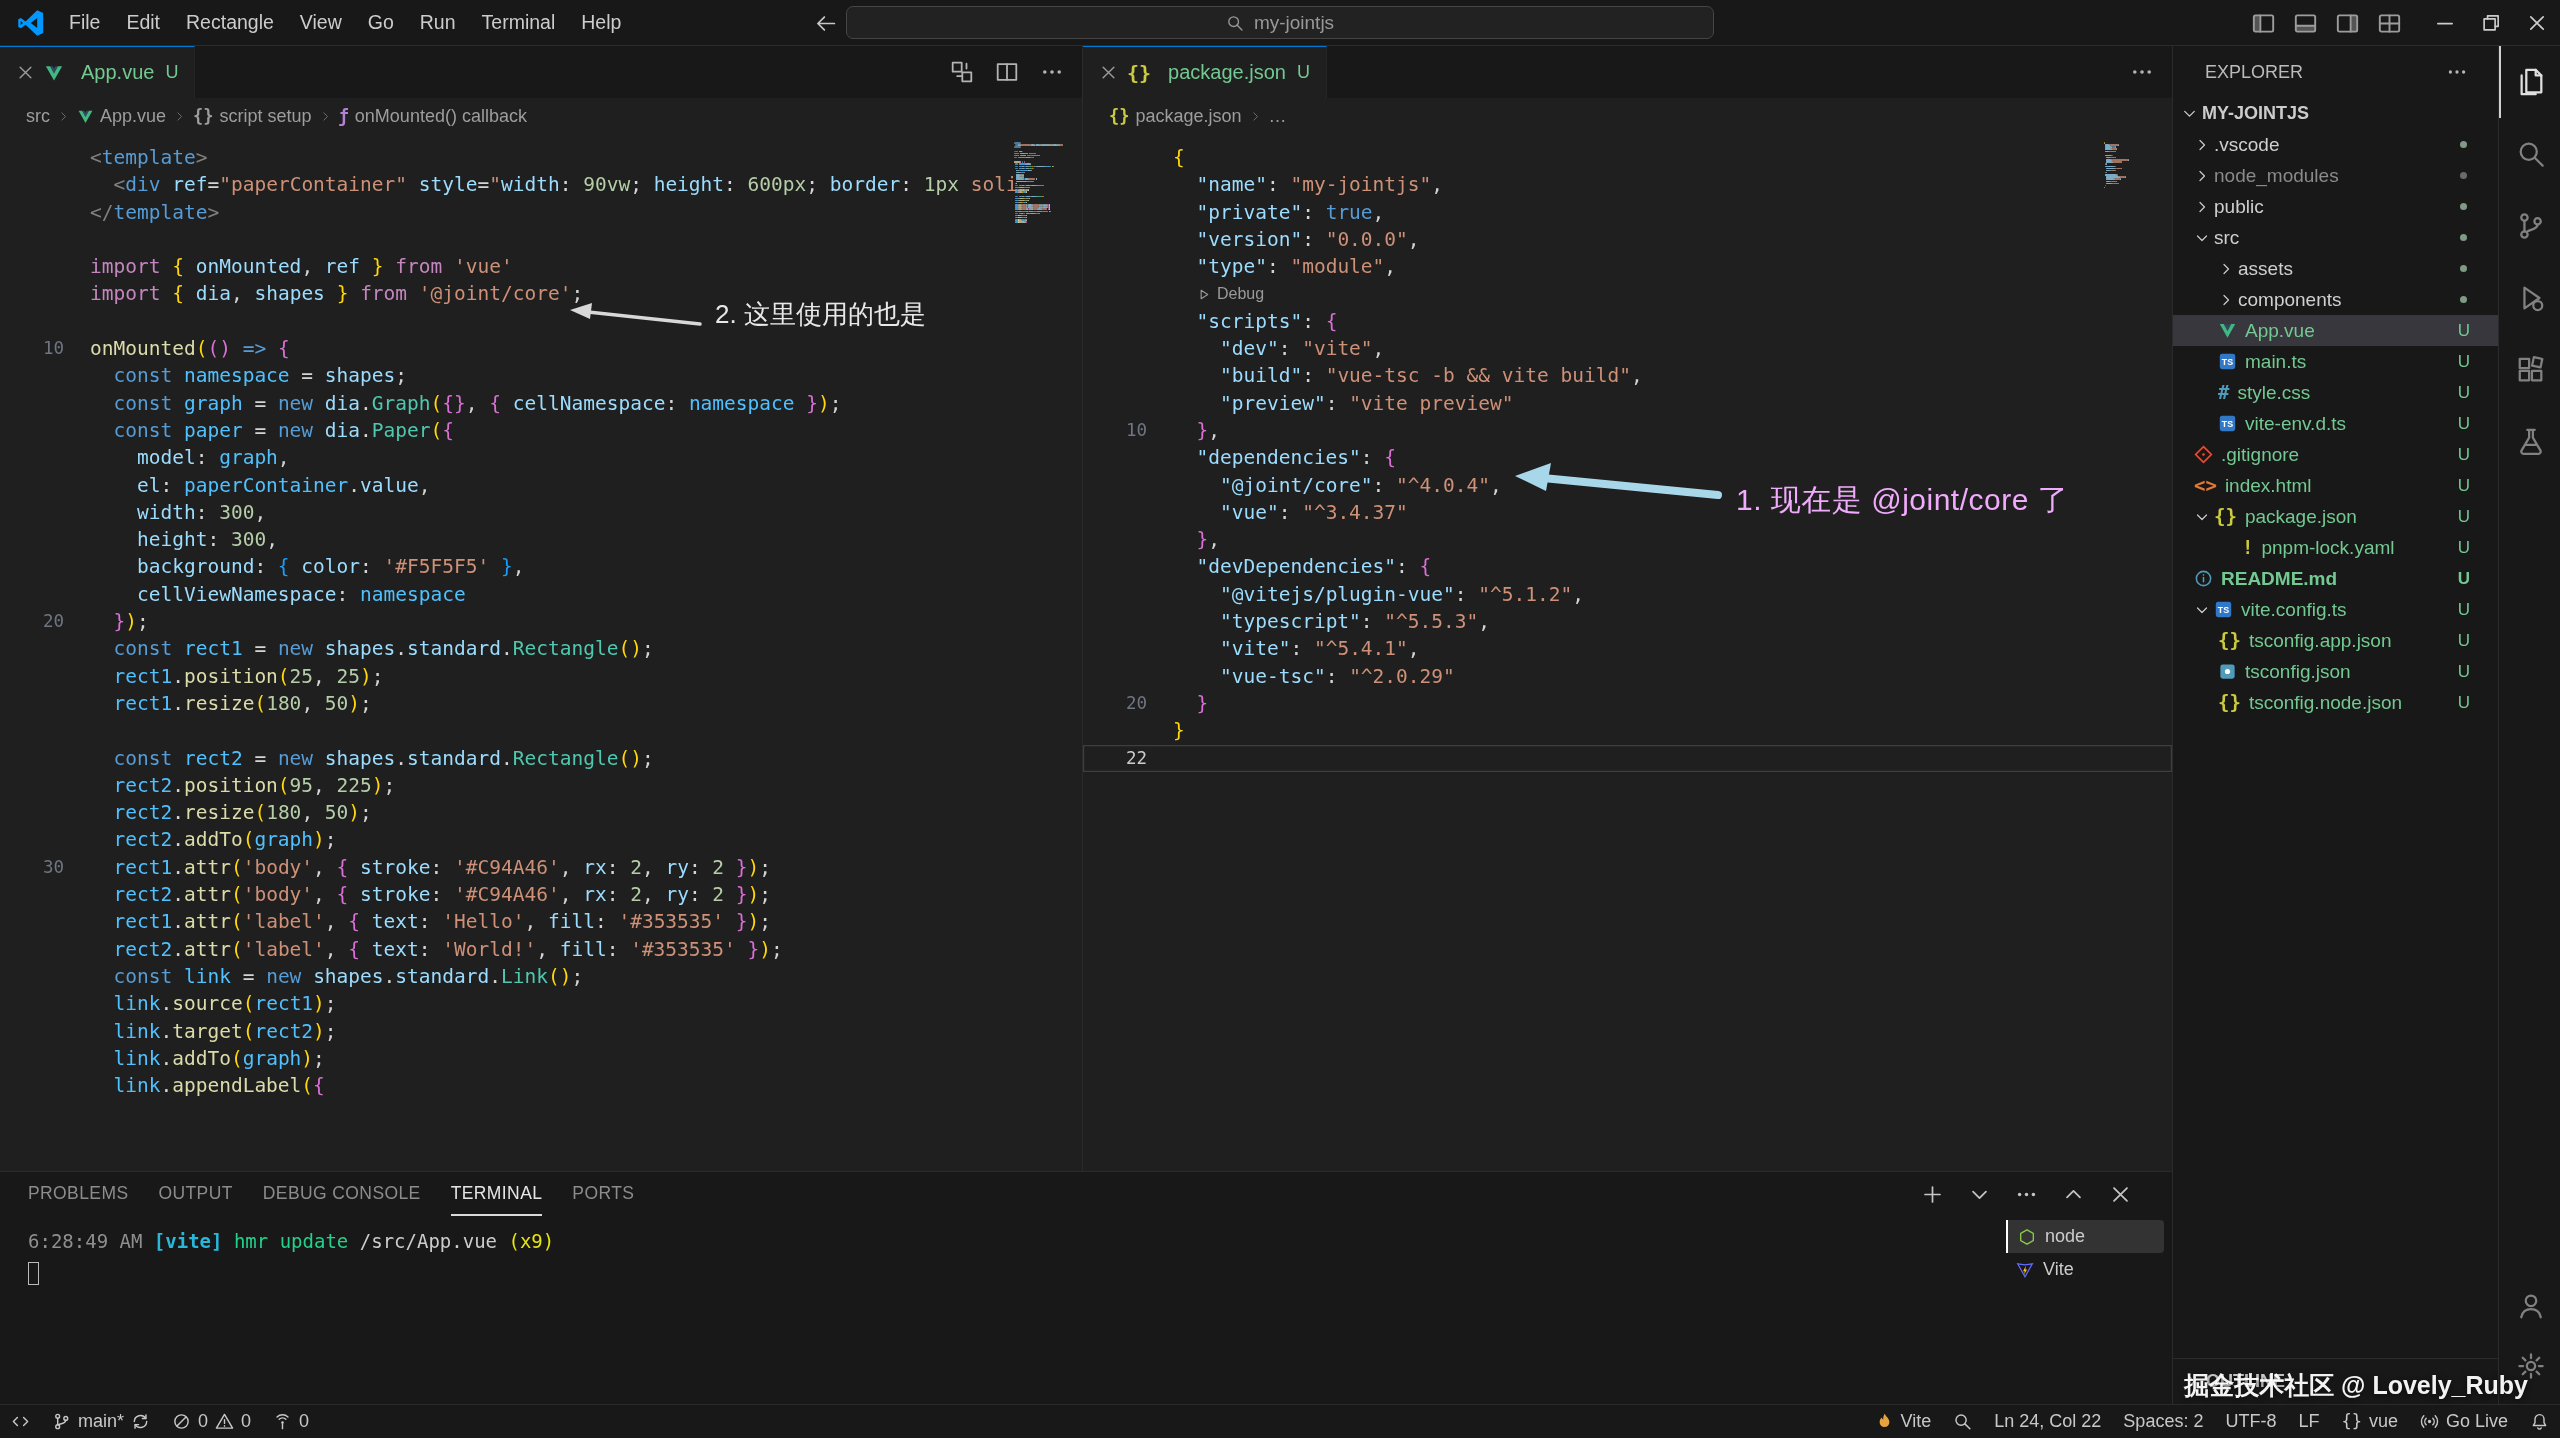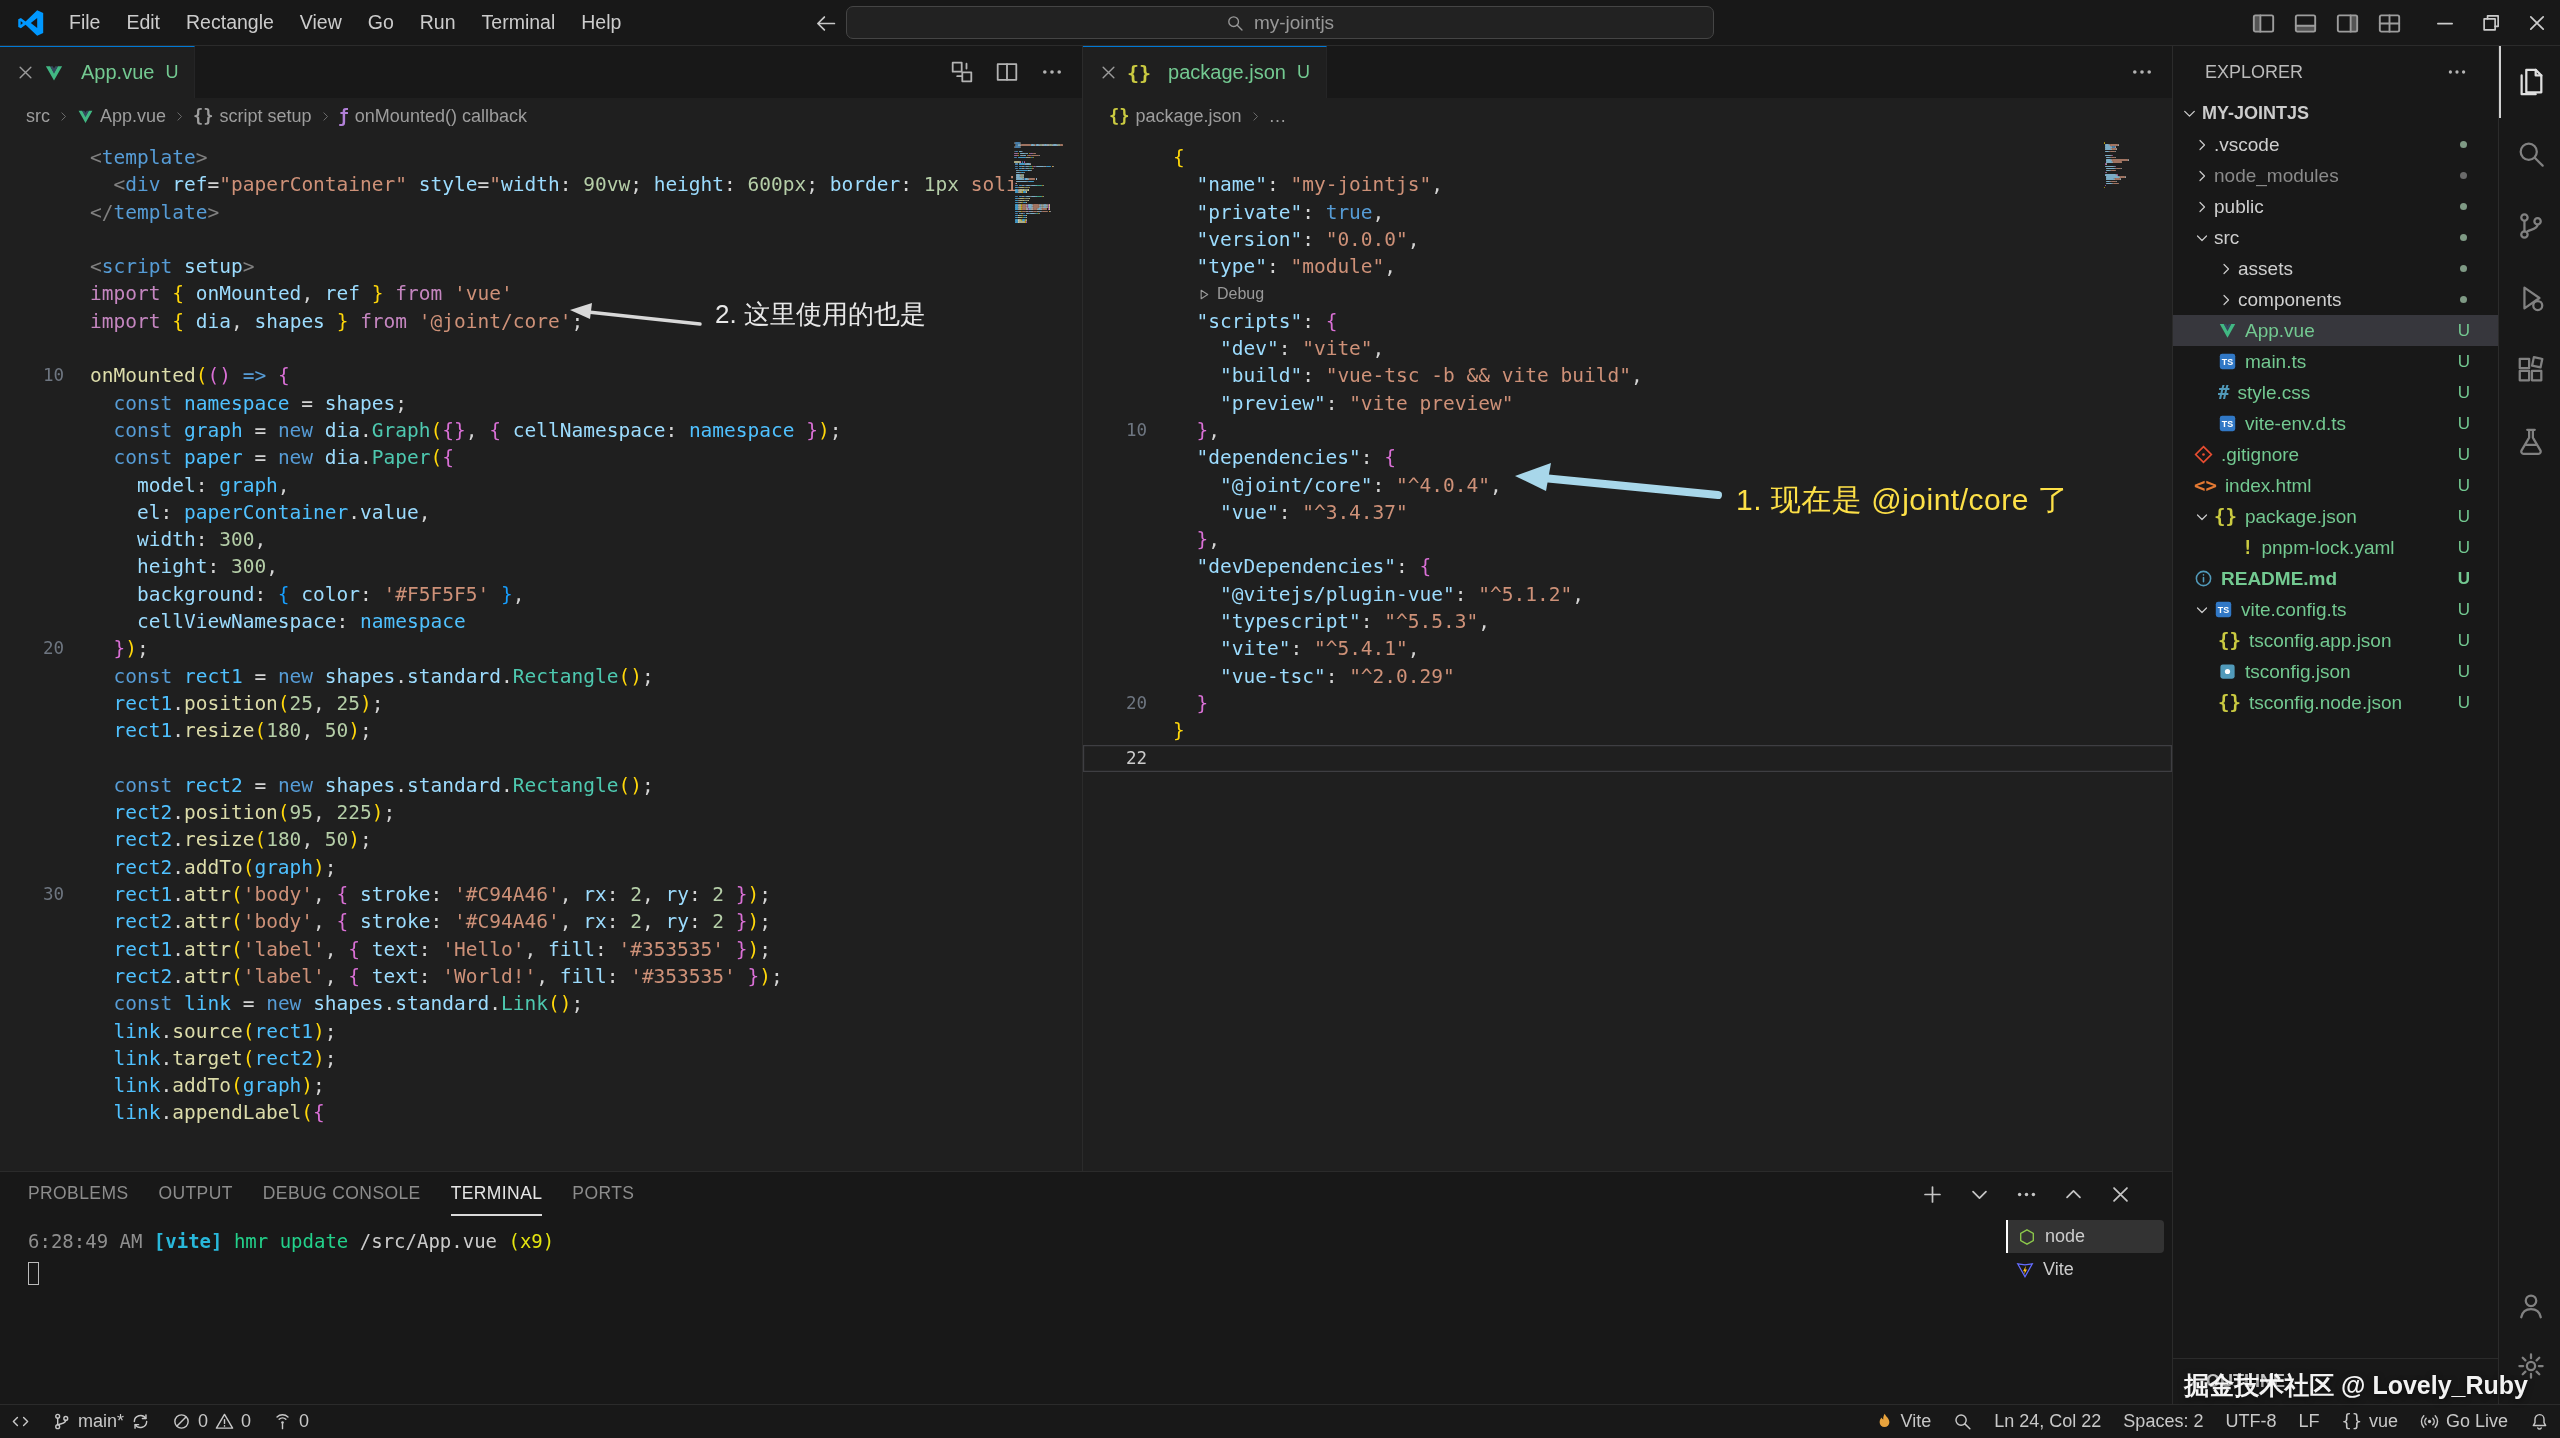--- a/index.html
+++ b/index.html
@@ -70,21 +70,21 @@
   .tk-v{color:#9cdcfe}.tk-c{color:#4fc1ff}.tk-t{color:#4ec9b0}.tk-n{color:#b5cea8}
   .tk-y{color:#ffd70a}.tk-pk{color:#da70d6}.tk-bl{color:#179fff}
 
   .minimap{position:absolute;top:8px;right:16px;width:52px}
   .mm-line{height:2.15px;display:flex;align-items:flex-start}
   .mm-tok{height:1.5px;opacity:.75;border-radius:.5px}
 
   .anno-svg{position:absolute;inset:0;width:100%;height:100%;pointer-events:none;z-index:6}
   .anno-text{position:absolute;z-index:7;font-family:"Liberation Sans",sans-serif;white-space:nowrap}
   .anno-text.white{left:715px;top:163px;font-size:26px;color:#e8e8e8}
-  .anno-text.blue{left:653px;top:346px;font-size:30px;color:#fde047;letter-spacing:.5px}
+  .anno-text.blue{left:653px;top:346px;font-size:30px;color:#f0abfc;letter-spacing:.5px}
 
   
   .panel{height:233px;flex:none;position:relative;background:#181818;border-top:1px solid #2b2b2b}
   .panel-tabs{height:44px;display:flex;align-items:stretch;padding-left:28px;gap:30px;
     font-size:17.5px;letter-spacing:.4px;color:#8c8c8c}
   .panel-tab{display:flex;align-items:center;border-bottom:2px solid transparent}
   .panel-tab.active{color:#e5e5e5;border-bottom-color:#dadada}
   .panel-actions{position:absolute;top:0;right:40px;height:44px;display:flex;align-items:center;
     gap:24px;color:#c5c5c5}
   .panel-actions .icon{font-size:23px}
@@ -322,21 +322,20 @@
               <span class="icon ticon" style="color: rgb(177, 128, 215);">ƒ</span>
               <span>onMounted() callback</span>
             </span>
           </div>
         <div class="codearea" id="code-left">
           <div class="code-lines">
               <div class="crow"><span class="ln"></span><span class="lt"><span class="tk-pt">&lt;</span><span class="tk-tg">template</span><span class="tk-pt">&gt;</span></span></div>
               <div class="crow"><span class="ln"></span><span class="lt"><span class="tk-d">  </span><span class="tk-pt">&lt;</span><span class="tk-tg">div</span><span class="tk-d"> </span><span class="tk-at">ref</span><span class="tk-d">=</span><span class="tk-s">"paperContainer"</span><span class="tk-d"> </span><span class="tk-at">style</span><span class="tk-d">=</span><span class="tk-s">"</span><span class="tk-at">width</span><span class="tk-d">: </span><span class="tk-n">90vw</span><span class="tk-d">; </span><span class="tk-at">height</span><span class="tk-d">: </span><span class="tk-n">600px</span><span class="tk-d">; </span><span class="tk-at">border</span><span class="tk-d">: </span><span class="tk-n">1px</span><span class="tk-s"> soli</span></span></div>
               <div class="crow"><span class="ln"></span><span class="lt"><span class="tk-pt">&lt;/</span><span class="tk-tg">template</span><span class="tk-pt">&gt;</span></span></div>
               <div class="crow"><span class="ln"></span><span class="lt"></span></div>
-              <div class="crow"><span class="ln"></span><span class="lt"><span class="tk-pt">&lt;</span><span class="tk-tg">script</span><span class="tk-d"> </span><span class="tk-at">setup</span><span class="tk-pt">&gt;</span></span></div>
               <div class="crow"><span class="ln"></span><span class="lt"><span class="tk-k">import</span><span class="tk-d"> </span><span class="tk-y">{</span><span class="tk-d"> </span><span class="tk-v">onMounted</span><span class="tk-d">, </span><span class="tk-v">ref</span><span class="tk-d"> </span><span class="tk-y">}</span><span class="tk-d"> </span><span class="tk-k">from</span><span class="tk-d"> </span><span class="tk-s">'vue'</span></span></div>
               <div class="crow"><span class="ln"></span><span class="lt"><span class="tk-k">import</span><span class="tk-d"> </span><span class="tk-y">{</span><span class="tk-d"> </span><span class="tk-v">dia</span><span class="tk-d">, </span><span class="tk-v">shapes</span><span class="tk-d"> </span><span class="tk-y">}</span><span class="tk-d"> </span><span class="tk-k">from</span><span class="tk-d"> </span><span class="tk-s">'@joint/core'</span><span class="tk-d">;</span></span></div>
               <div class="crow"><span class="ln"></span><span class="lt"></span></div>
               <div class="crow"><span class="ln">10</span><span class="lt"><span class="tk-f">onMounted</span><span class="tk-y">(</span><span class="tk-pk">()</span><span class="tk-d"> </span><span class="tk-b">=&gt;</span><span class="tk-d"> </span><span class="tk-pk">{</span></span></div>
               <div class="crow"><span class="ln"></span><span class="lt"><span class="tk-d">  </span><span class="tk-b">const</span><span class="tk-d"> </span><span class="tk-c">namespace</span><span class="tk-d"> = </span><span class="tk-v">shapes</span><span class="tk-d">;</span></span></div>
               <div class="crow"><span class="ln"></span><span class="lt"><span class="tk-d">  </span><span class="tk-b">const</span><span class="tk-d"> </span><span class="tk-c">graph</span><span class="tk-d"> = </span><span class="tk-b">new</span><span class="tk-d"> </span><span class="tk-v">dia</span><span class="tk-d">.</span><span class="tk-t">Graph</span><span class="tk-y">(</span><span class="tk-pk">{}</span><span class="tk-d">, </span><span class="tk-pk">{</span><span class="tk-d"> </span><span class="tk-v">cellNamespace</span><span class="tk-d">: </span><span class="tk-c">namespace</span><span class="tk-d"> </span><span class="tk-pk">}</span><span class="tk-y">)</span><span class="tk-d">;</span></span></div>
               <div class="crow"><span class="ln"></span><span class="lt"><span class="tk-d">  </span><span class="tk-b">const</span><span class="tk-d"> </span><span class="tk-c">paper</span><span class="tk-d"> = </span><span class="tk-b">new</span><span class="tk-d"> </span><span class="tk-v">dia</span><span class="tk-d">.</span><span class="tk-t">Paper</span><span class="tk-y">(</span><span class="tk-pk">{</span></span></div>
               <div class="crow"><span class="ln"></span><span class="lt"><span class="tk-d">    </span><span class="tk-v">model</span><span class="tk-d">: </span><span class="tk-c">graph</span><span class="tk-d">,</span></span></div>
               <div class="crow"><span class="ln"></span><span class="lt"><span class="tk-d">    </span><span class="tk-v">el</span><span class="tk-d">: </span><span class="tk-c">paperContainer</span><span class="tk-d">.</span><span class="tk-v">value</span><span class="tk-d">,</span></span></div>
               <div class="crow"><span class="ln"></span><span class="lt"><span class="tk-d">    </span><span class="tk-v">width</span><span class="tk-d">: </span><span class="tk-n">300</span><span class="tk-d">,</span></span></div>

